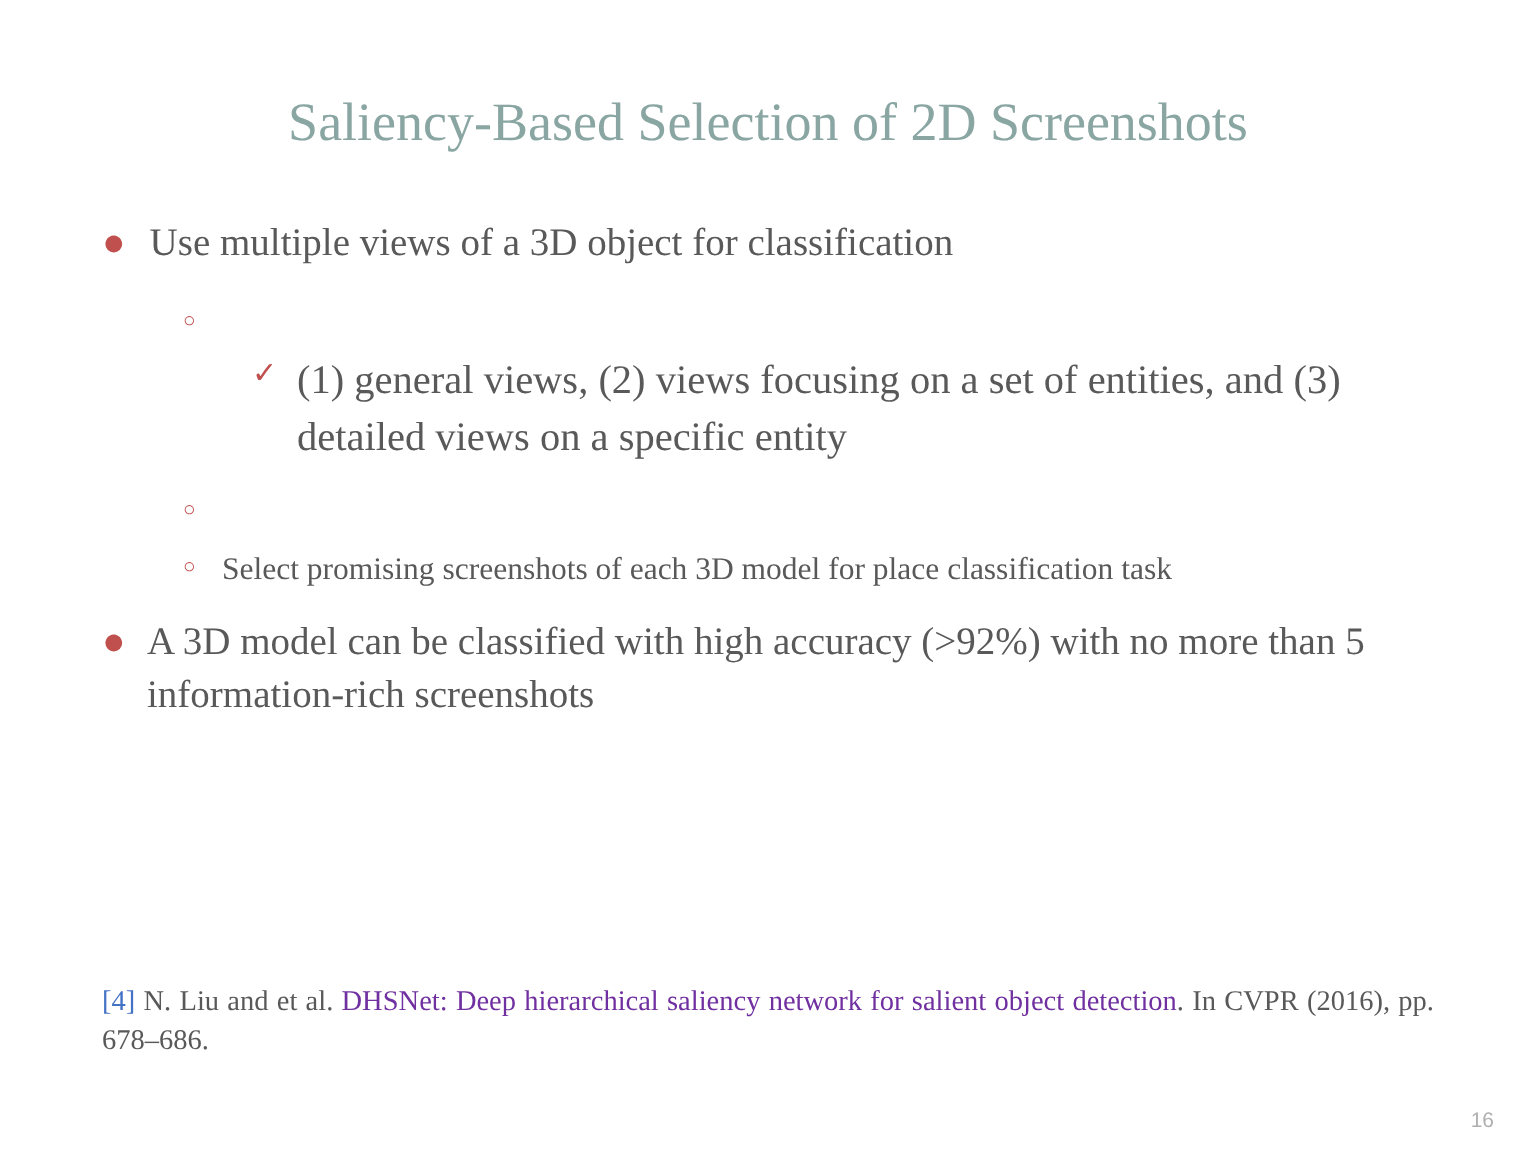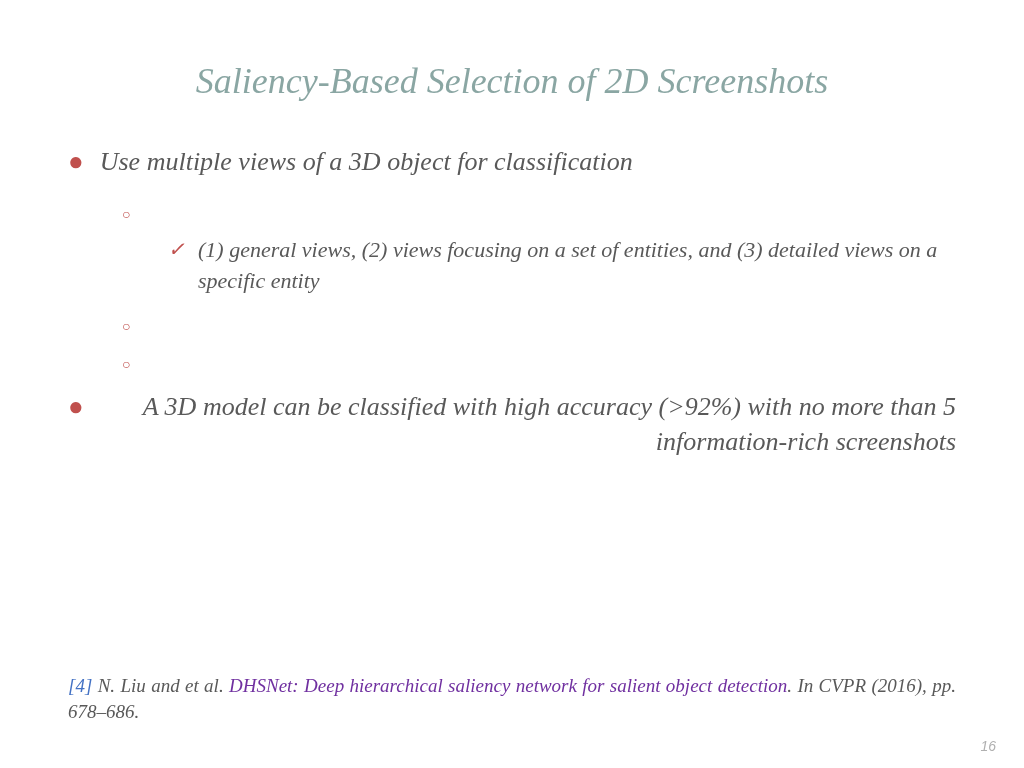--- a/index.html
+++ b/index.html
@@ -9,21 +9,20 @@
       background: #ffffff;
       font-family: Georgia, 'Times New Roman', serif;
       color: #595959;
       position: relative;
       overflow: hidden;
     }
     .slide {
       padding: 60px 68px 30px 68px;
       height: 100%;
       position: relative;
-      font-style: italic;
     }
     .title {
       color: #8aa6a3;
       font-size: 36px;
       font-weight: normal;
       text-align: center;
       margin-bottom: 42px;
     }
     .l1 {
       display: flex;
@@ -33,21 +32,20 @@
       color: #c0504d;
       font-size: 26px;
       margin-right: 16px;
       line-height: 1.35;
       min-width: 14px;
     }
     .l1 .text {
       font-size: 26px;
       line-height: 1.35;
       color: #595959;
-      text-align: right;
     }
     .l2 {
       display: flex;
       margin-left: 54px;
       margin-bottom: 16px;
     }
     .l2 .bullet {
       color: #c0504d;
       font-size: 14px;
       margin-right: 14px;
@@ -67,30 +65,30 @@
       margin-top: -4px;
     }
     .l3 .bullet {
       color: #c0504d;
       font-size: 20px;
       margin-right: 12px;
       min-width: 18px;
       line-height: 1.4;
     }
     .l3 .text {
-      font-size: 22px;
+      font-size: 27px;
       line-height: 1.4;
       color: #595959;
     }
     .ref-link {
       color: #4472c4;
     }
     .citation {
       position: absolute;
-      bottom: 42px;
+      bottom: 60px;
       left: 68px;
       right: 68px;
       font-size: 19px;
       line-height: 1.4;
       color: #595959;
       text-align: justify;
     }
     .cite-num { color: #4472c4; }
     .cite-title { color: #7030a0; }
     .page-num {
@@ -123,20 +121,21 @@
     <span class="bullet">✓</span>
     <span class="text">(1) general views, (2) views focusing on a set of entities, and (3) detailed views on a specific entity</span>
   </div>
 
   <div class="l2">
     <span class="bullet">○</span>
   </div>
 
   <div class="l2">
     <span class="bullet">○</span>
+    <span class="text">Select promising screenshots of each 3D model for place classification task</span>
   </div>
 
   <div class="l1">
     <span class="bullet">●</span>
     <span class="text">A 3D model can be classified with high accuracy (&gt;92%) with no more than 5 information-rich screenshots</span>
   </div>
 
   <div class="citation">
     <span class="cite-num">[4]</span><span> N. Liu and et al. </span><span class="cite-title">DHSNet: Deep hierarchical saliency network for salient object detection</span><span>. In CVPR (2016), pp. 678–686.</span>
   </div>

